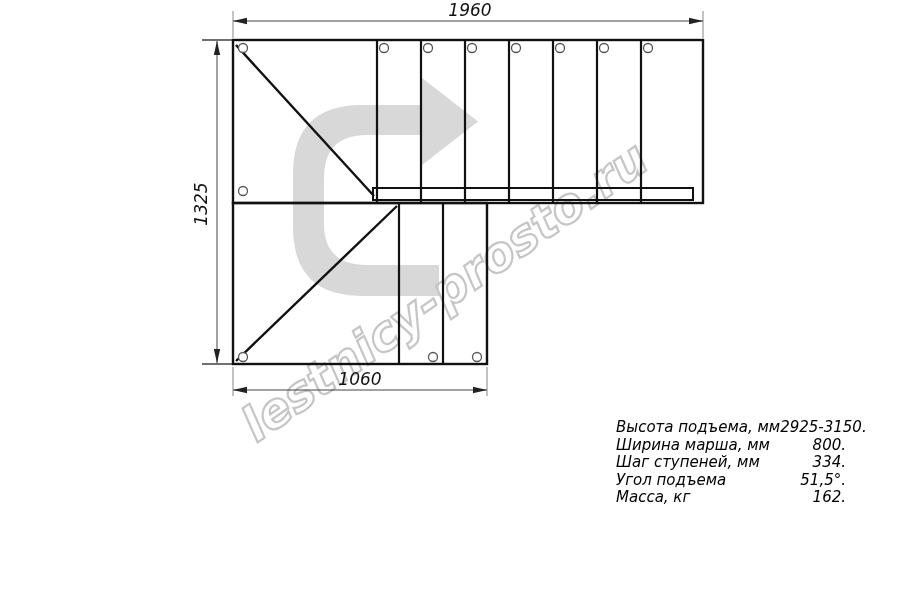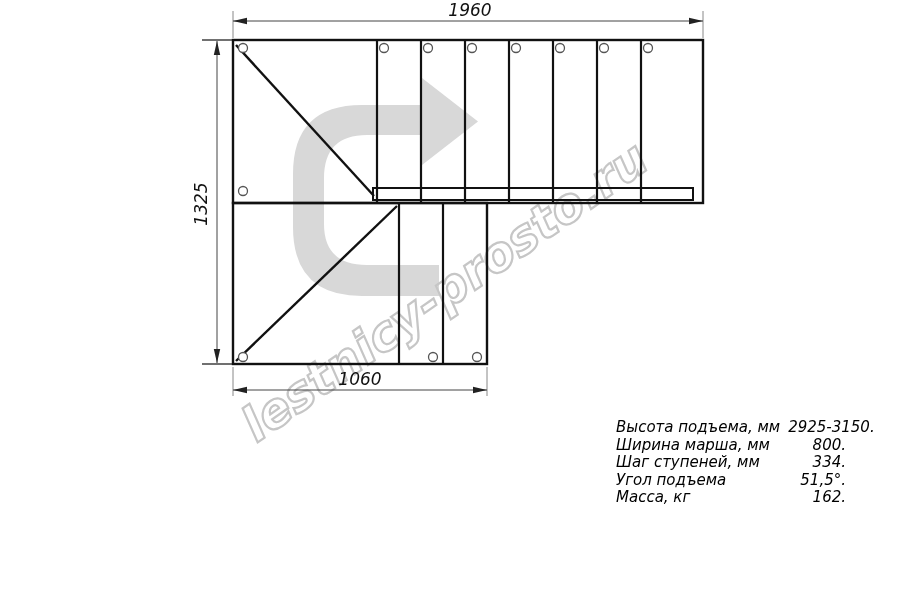--- a/index.html
+++ b/index.html
@@ -11,21 +11,21 @@
   .dim-text{
     font-family:"DejaVu Sans","Liberation Sans",sans-serif;
     font-style:italic;font-size:17px;fill:#111;
   }
   #spec-table{
     position:absolute;left:616px;top:419px;width:230px;
     font-style:italic;font-size:15px;line-height:17.6px;color:#000;
   }
   .spec-row{display:flex;justify-content:space-between;white-space:nowrap;}
   .spec-label{text-align:left;}
-  .spec-value{text-align:right;margin-left:8px;}
+  .spec-value{text-align:right;}
 </style>
 </head>
 <body>
 
 <div id="stage">
 
   <svg id="plan-svg" width="900" height="600" viewBox="0 0 900 600">
 
     <path d="M 422 78 L 478 121.5 L 422 165 L 422 135 L 367 135
              Q 324 135 324 178 L 324 224 Q 324 265 367 265 L 439 265

